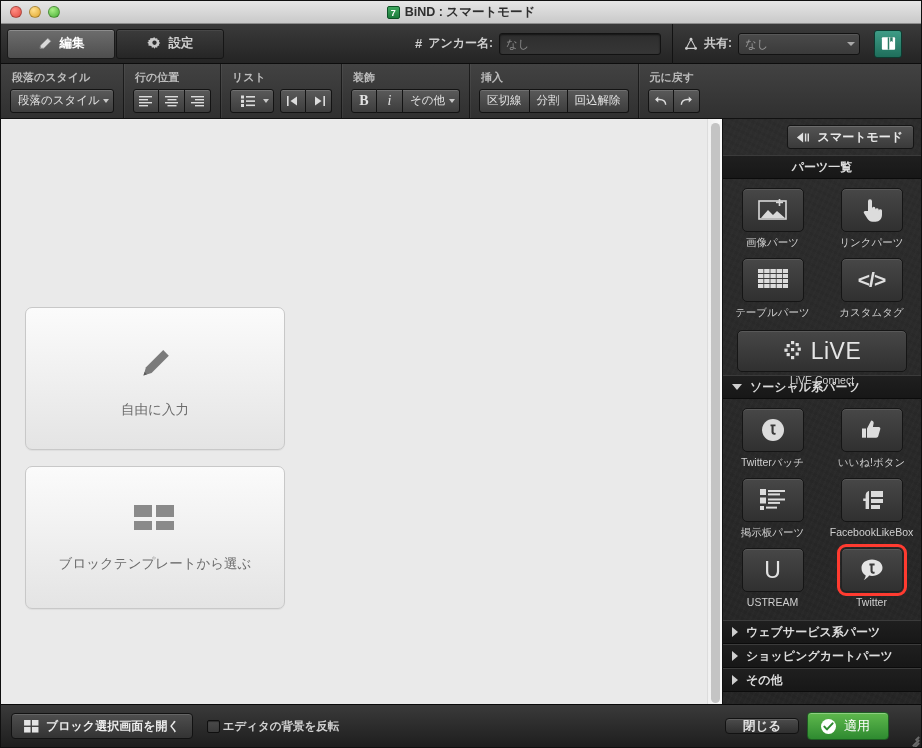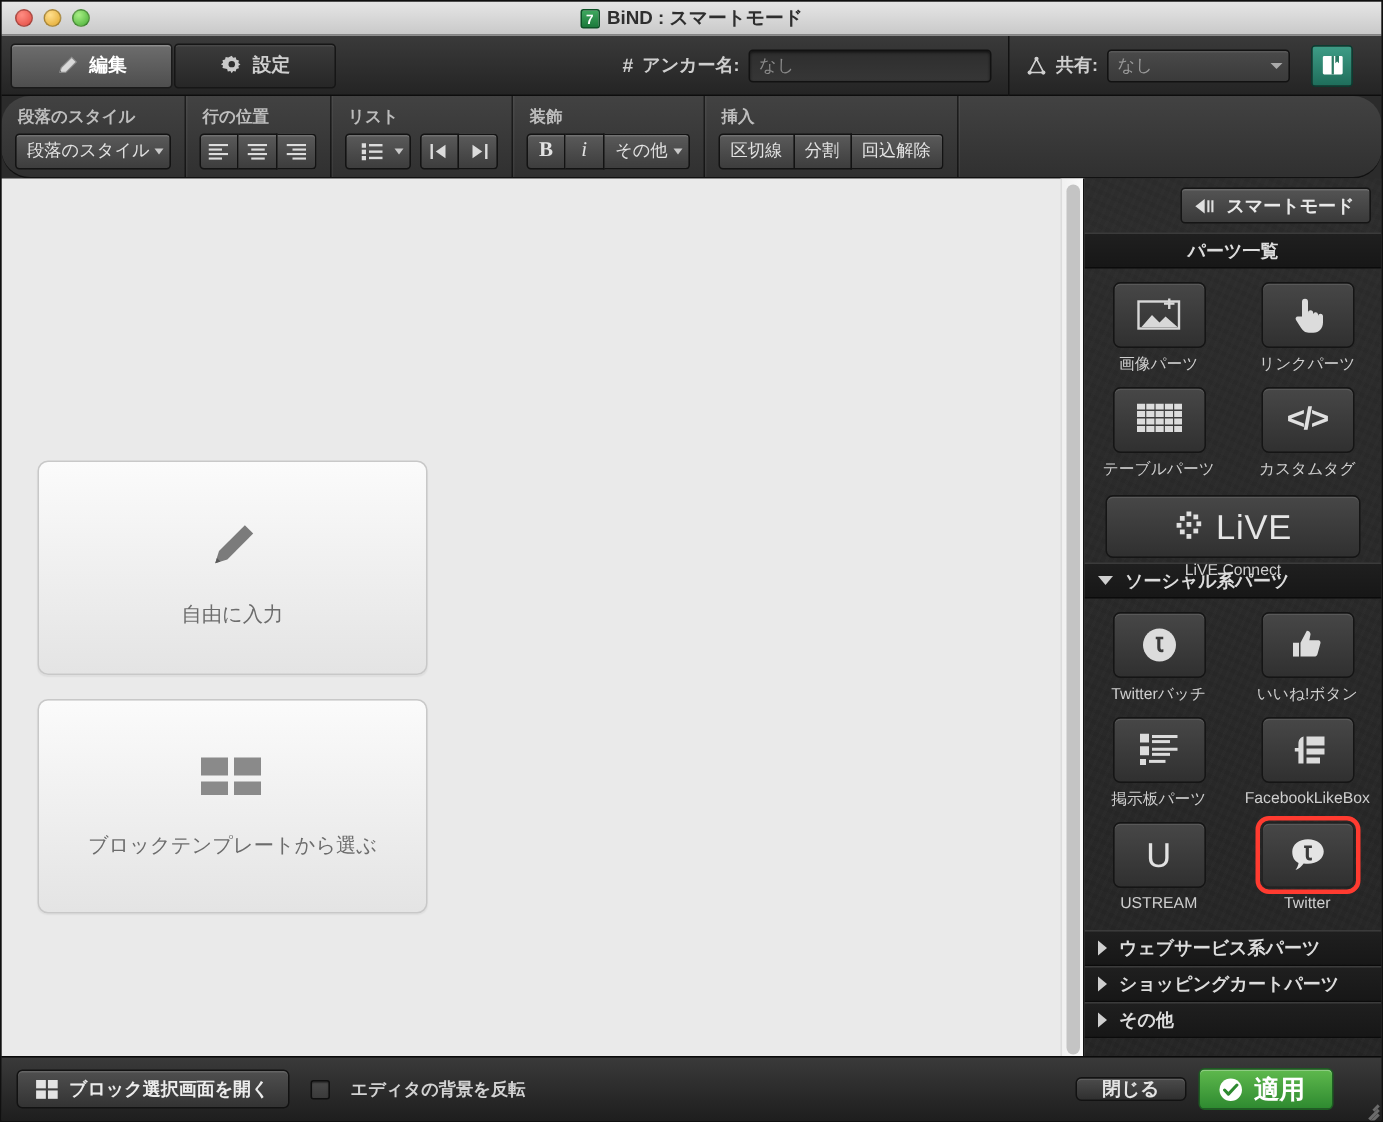--- a/index.html
+++ b/index.html
@@ -82,21 +82,21 @@
     width:28px; height:28px; margin-left:8px; margin-right:2px; border-radius:3px;
     background:linear-gradient(#3e9c86,#1f6e5b);
     border:1px solid #0d3b30; display:flex; align-items:center; justify-content:center;
   }
   .anchor-hash{ font-size:13px; color:#cfcfcf; font-weight:bold; }
 
   
   .fmtbar{
     height:55px; flex:0 0 55px; display:flex; align-items:stretch;
     background:linear-gradient(#424242,#303030);
-    border-bottom:1px solid #111; position:relative;border-radius:19px;
+    border-bottom:1px solid #111; position:relative;
   }
   .fsec{ display:flex; flex-direction:column; justify-content:center;
          padding:0 9px; border-right:1px solid rgba(0,0,0,.55);
          box-shadow:1px 0 0 rgba(255,255,255,.05); }
   .fsec.nosep{ border-right:none; box-shadow:none; }
   .fsec-title{ font-size:11px; color:#bdbdbd; margin:0 0 4px 2px; font-weight:bold;}
   .fsec-row{ display:flex; align-items:center; gap:6px; }
   .btn{
     height:24px; border-radius:3px; border:1px solid #131313;
     background:linear-gradient(#5a5a5a,#3d3d3d);
@@ -191,35 +191,35 @@
     height:43px; flex:0 0 43px; display:flex; align-items:center; padding:0 10px;
     background:linear-gradient(#3a3a3a,#1e1e1e); border-top:1px solid #0a0a0a;
     position:relative;
   }
   .bb-btn{
     height:26px; padding:0 12px; border-radius:4px;
     border:1px solid #121212; background:linear-gradient(#4f4f4f,#333);
     box-shadow:inset 0 1px 0 rgba(255,255,255,.13);
     display:flex; align-items:center; gap:7px; color:#ececec; font-size:12px; font-weight:bold;
   }
-  .chk-wrap{ display:flex; align-items:center; gap:14px; margin-left:14px; }
+  .chk-wrap{ display:flex; align-items:center; gap:3px; margin-left:14px; }
   .chk{ width:13px; height:13px; border-radius:2px; border:1px solid #0f0f0f;
         background:linear-gradient(#4a4a4a,#3a3a3a); box-shadow:inset 0 1px 1px rgba(0,0,0,.4);}
   .chk-label{ font-size:11.5px; color:#d2d2d2; font-weight:bold; }
   .bb-right{ margin-left:auto; display:flex; align-items:center; gap:8px; padding-right:22px; }
   .close-btn{
     height:16px; padding:0 17px; border-radius:4px; border:1px solid #121212;
     background:linear-gradient(#4c4c4c,#2f2f2f); box-shadow:inset 0 1px 0 rgba(255,255,255,.12);
     color:#e4e4e4; font-size:12.5px; font-weight:bold; display:flex; align-items:center;
   }
   .apply-btn{
     height:28px; padding:0 18px 0 13px; border-radius:4px; border:1px solid #1d5c22;
     background:linear-gradient(#5fb94d,#2e8a30);
     box-shadow:inset 0 1px 0 rgba(255,255,255,.3);
-    color:#fff; font-size:17px; font-weight:bold;
+    color:#fff; font-size:13px; font-weight:normal;
     display:flex; align-items:center; gap:8px;
   }
   .check-ico{ width:15px;height:15px;border-radius:50%;background:#fff;
     display:flex;align-items:center;justify-content:center; }
   .grip{ position:absolute; right:2px; bottom:2px; width:14px; height:14px; }
   .grip i{ position:absolute; right:0; background:#6b6b6b; height:1.5px; transform:rotate(-45deg);
            transform-origin:right center; }
   svg{ display:block; }
 </style>
 </head>
@@ -390,20 +390,39 @@
       <div class="fsec-title">挿入</div>
       <div class="fsec-row">
         <div class="btn-grp">
           <div class="btn">区切線</div>
           <div class="btn">分割</div>
           <div class="btn">回込解除</div>
         </div>
       </div>
     </div>
 
+    <div class="fsec nosep">
+      <div class="fsec-title">元に戻す</div>
+      <div class="fsec-row">
+        <div class="btn-grp">
+          <div class="btn sq">
+            <svg width="15" height="12" viewBox="0 0 16 12">
+              <path d="M13.5 10c0-3.6-2.4-5.6-6.5-5.6H3.6" fill="none" stroke="#dcdcdc" stroke-width="1.5"></path>
+              <path d="M5.6 1.3L2.2 4.4l3.4 3.1z" fill="#dcdcdc"></path>
+            </svg>
+          </div>
+          <div class="btn sq">
+            <svg width="15" height="12" viewBox="0 0 16 12">
+              <path d="M2.5 10c0-3.6 2.4-5.6 6.5-5.6h3.4" fill="none" stroke="#dcdcdc" stroke-width="1.5"></path>
+              <path d="M10.4 1.3l3.4 3.1-3.4 3.1z" fill="#dcdcdc"></path>
+            </svg>
+          </div>
+        </div>
+      </div>
+    </div>
   </div>
 
   <div class="body">
 
     <div class="canvas-wrap">
       <div class="canvas">
         <div class="cards">
 
           <div class="card">
             <svg width="46" height="46" viewBox="0 0 48 48">

